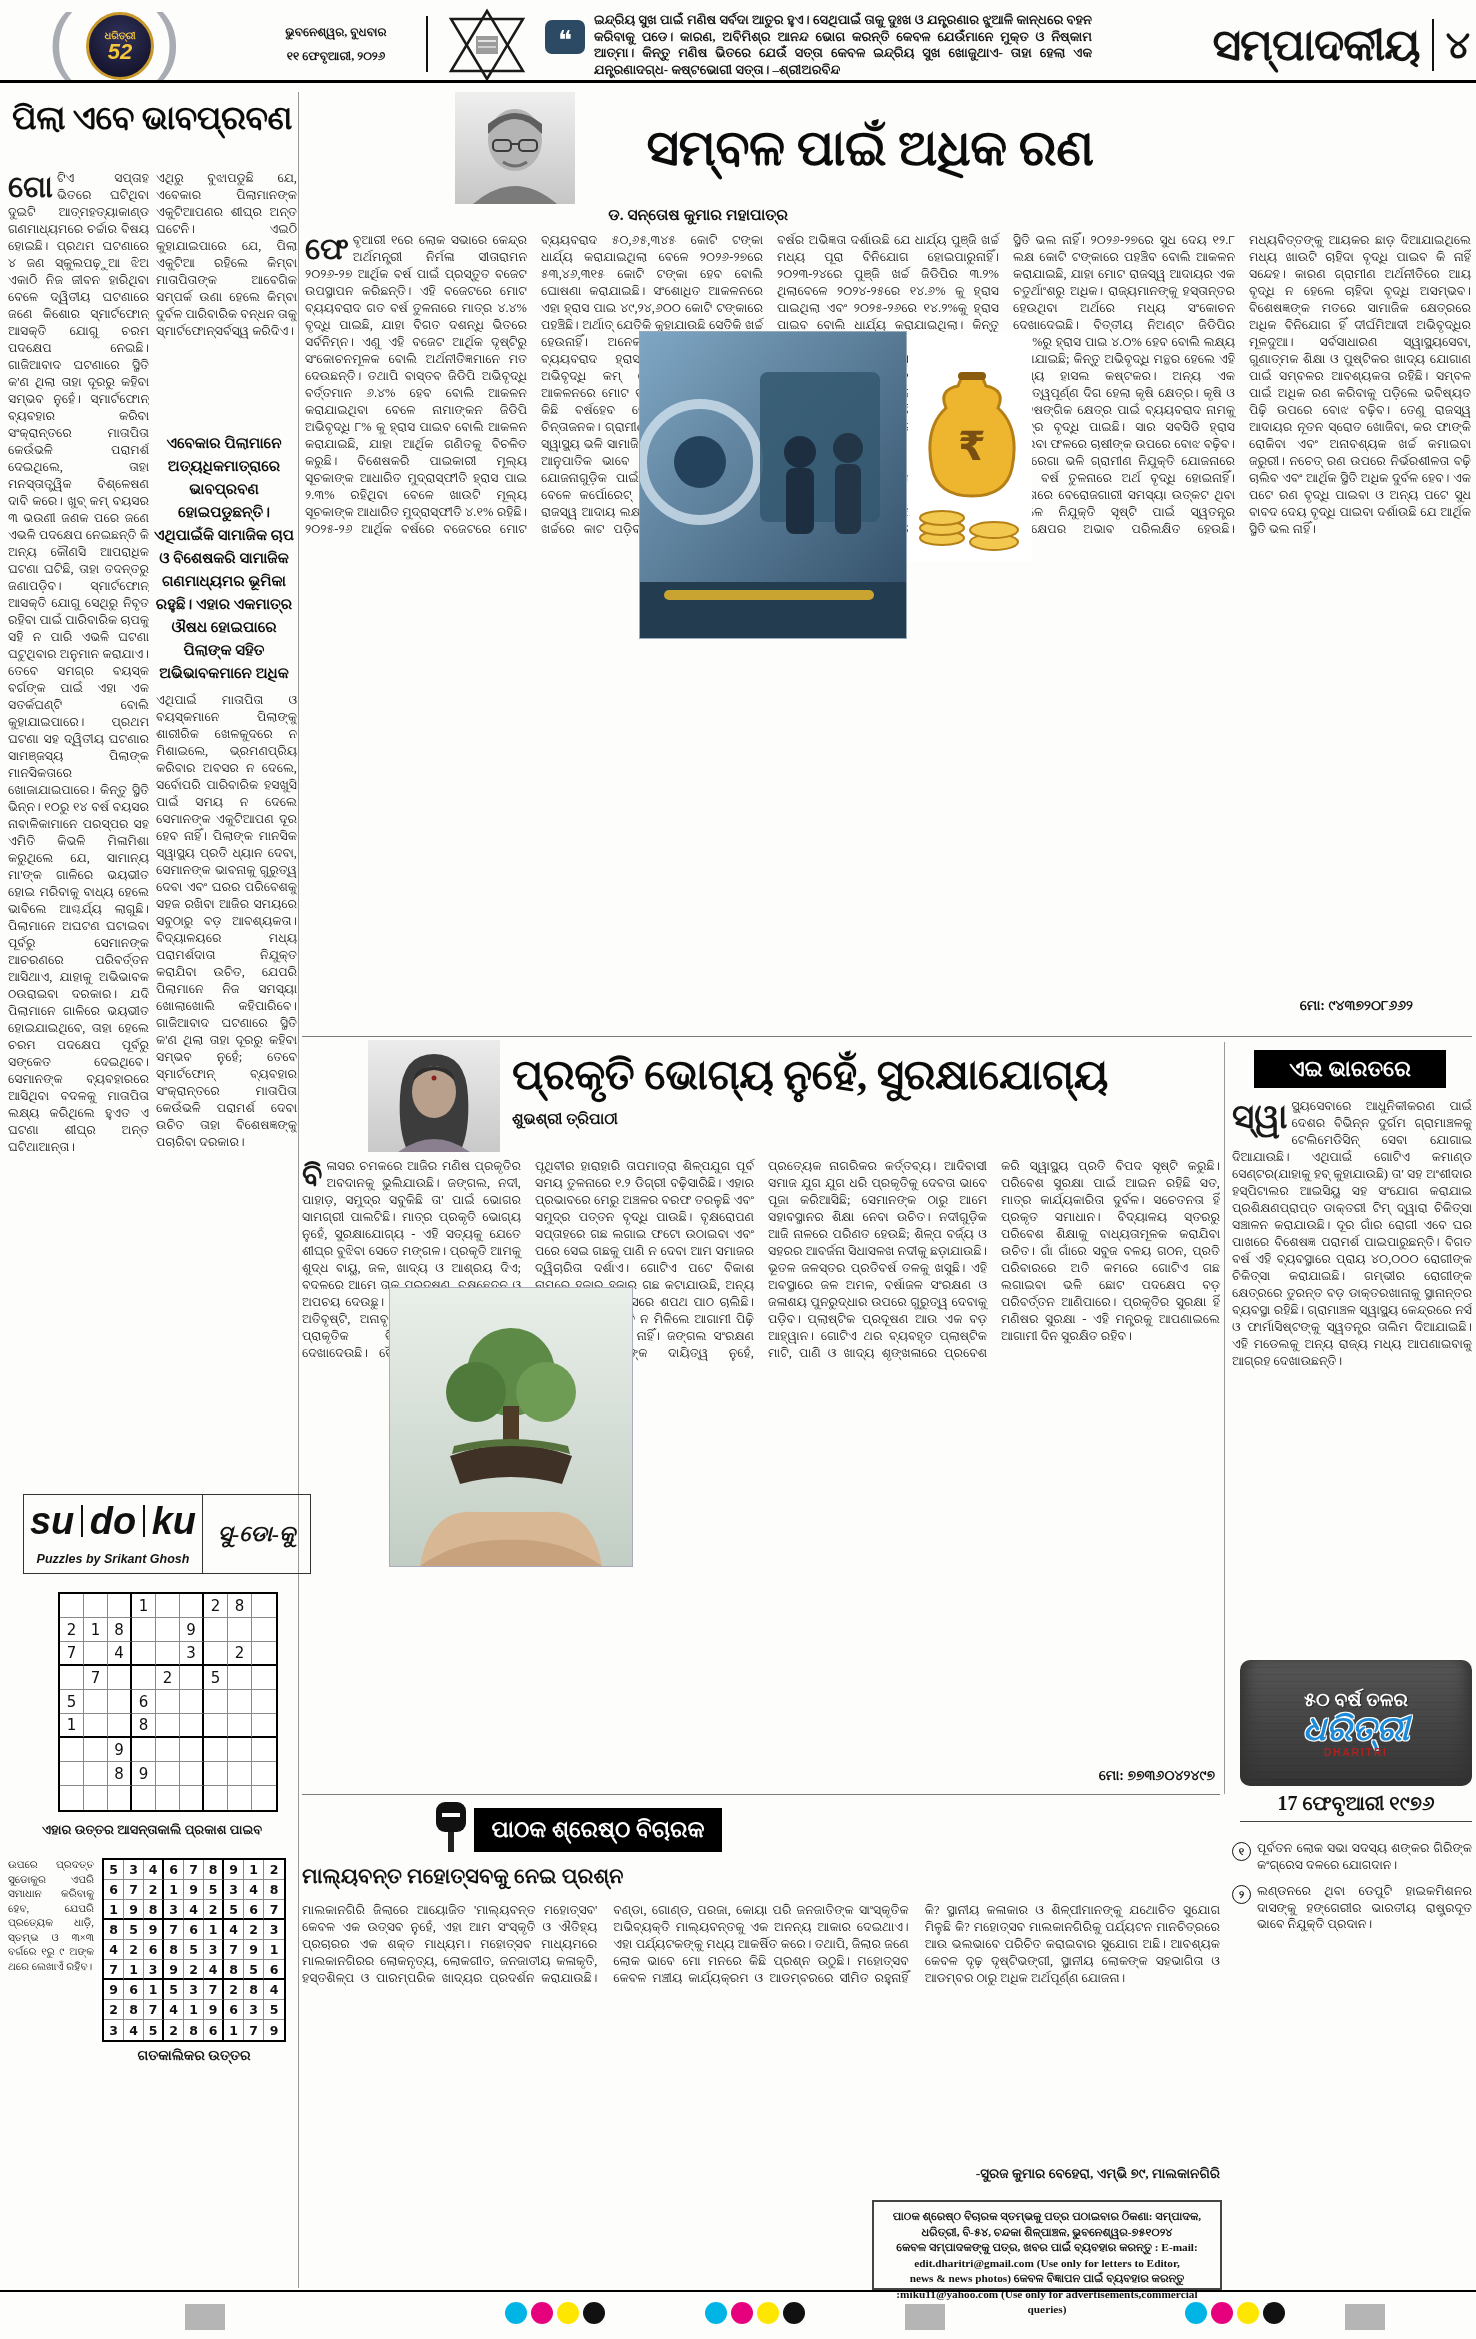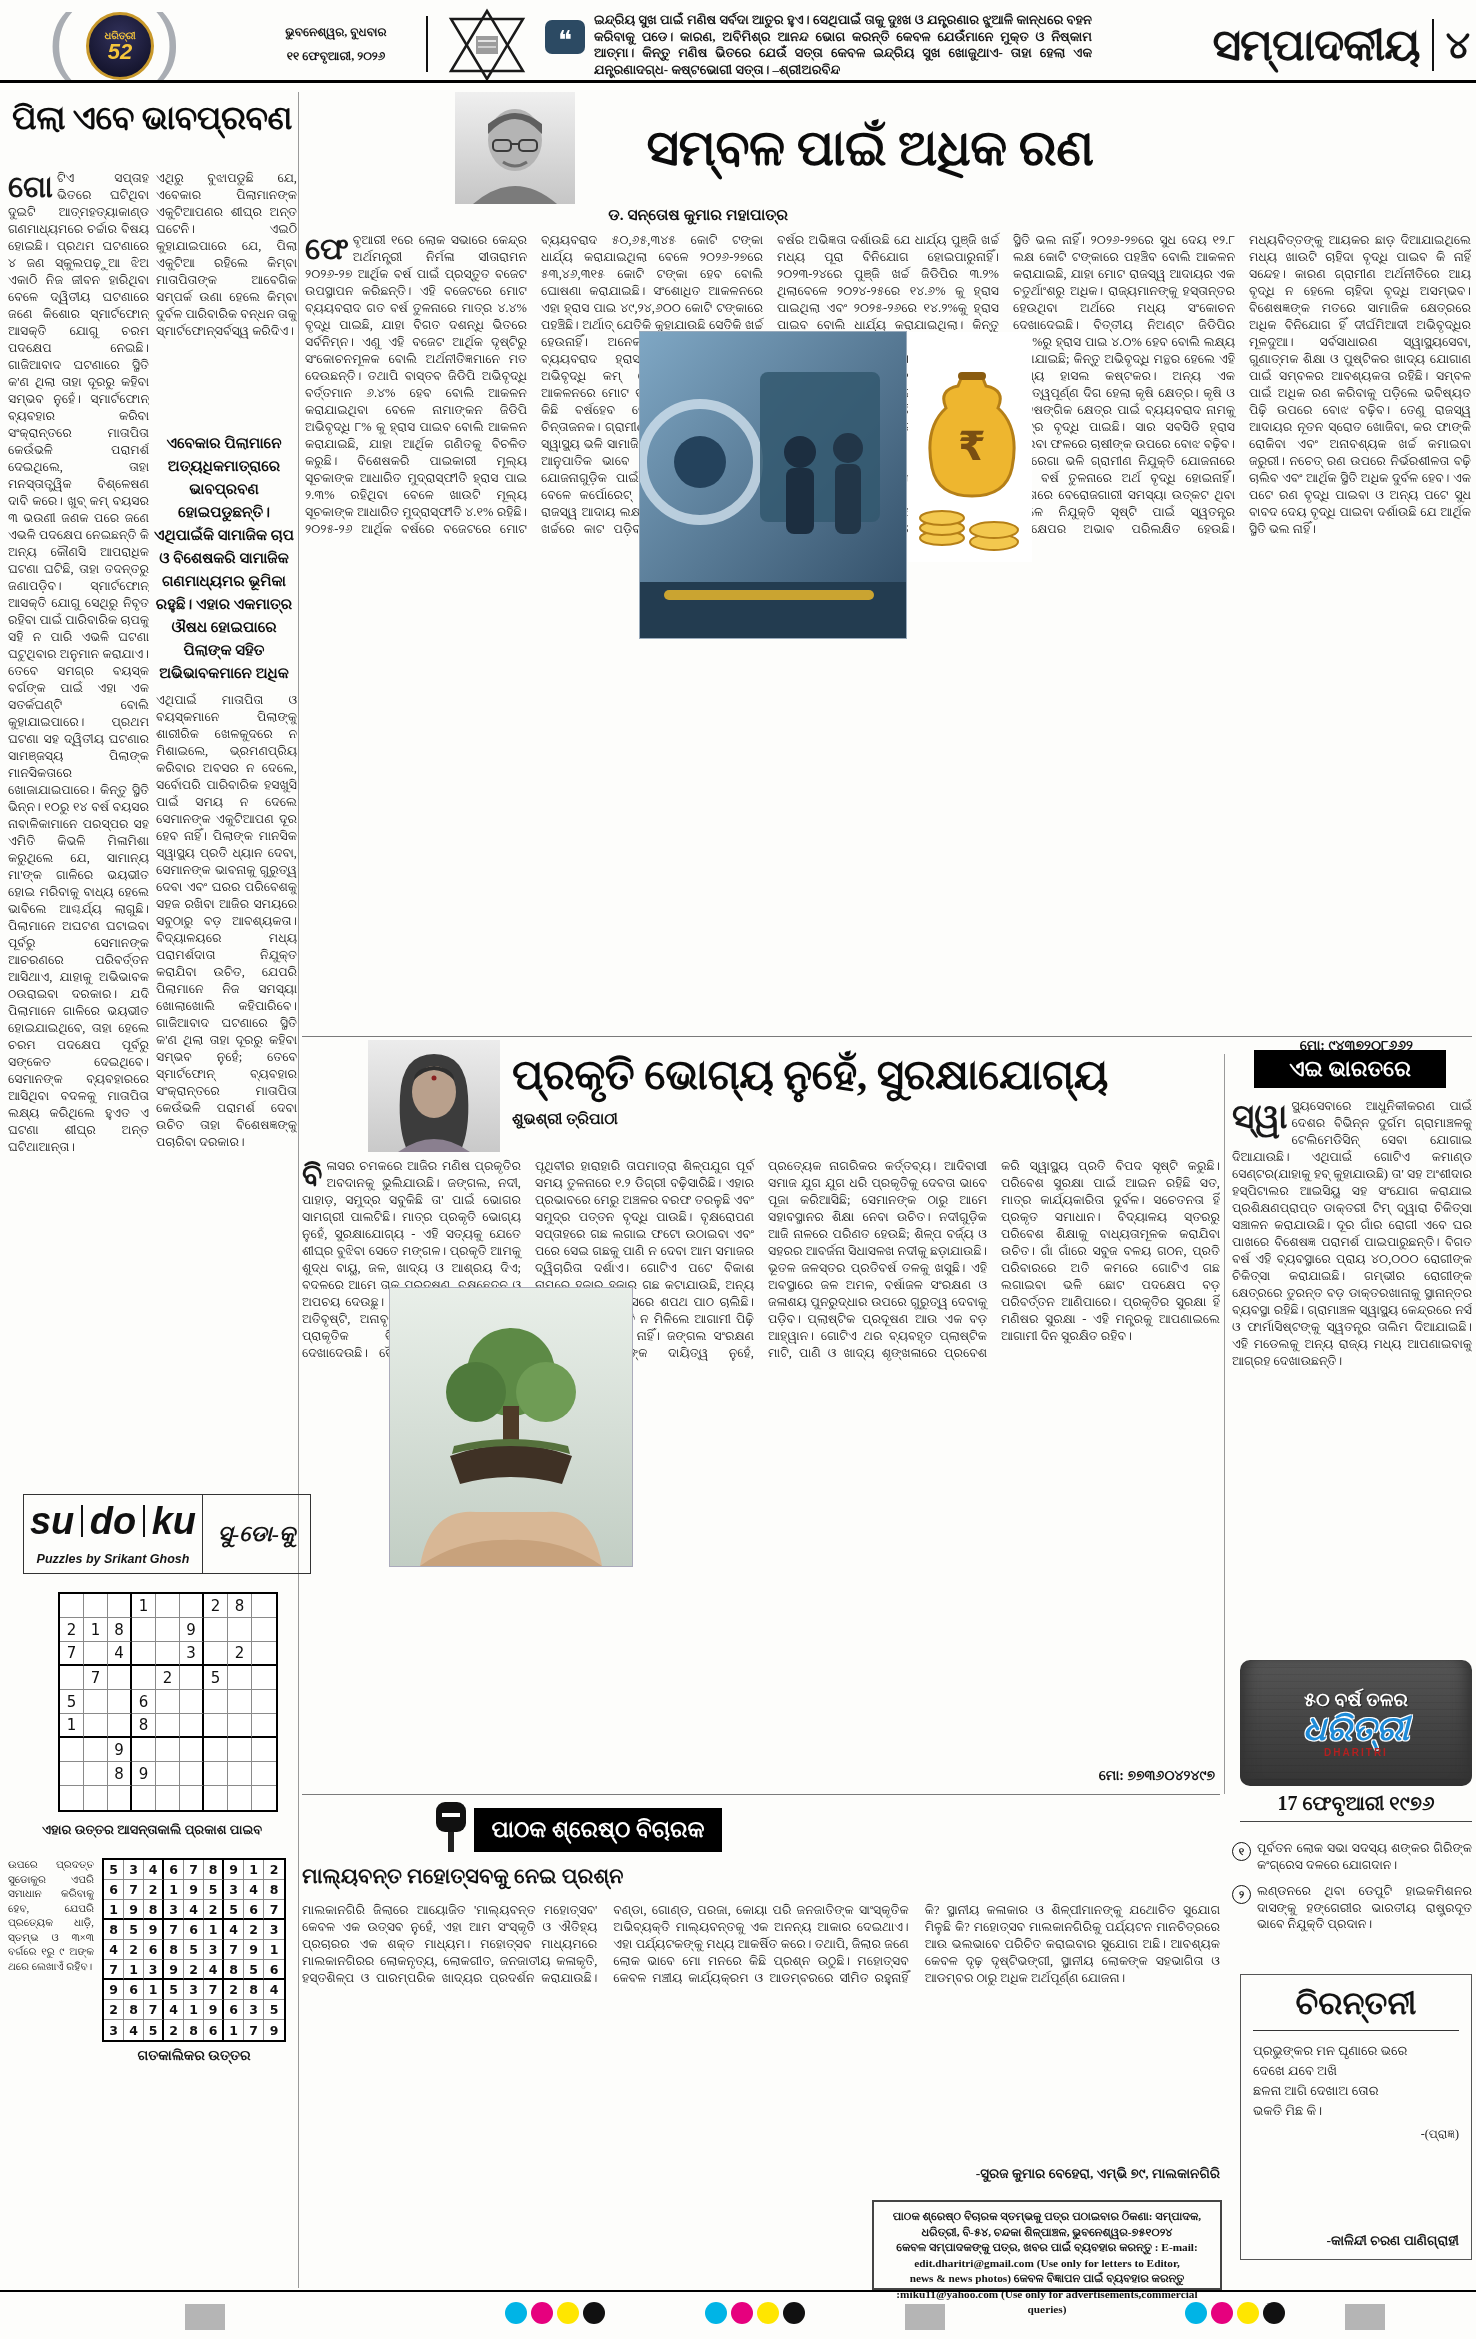--- a/index.html
+++ b/index.html
@@ -202,21 +202,21 @@
     <rect x="50" y="40" width="28" height="8" rx="4" fill="#8a5c10"></rect>
     <text x="64" y="128" text-anchor="middle" font-size="40" font-weight="bold" fill="#7a4f12" font-family="DejaVu Sans, sans-serif">₹</text>
     <g stroke="#b57f17" stroke-width="2" fill="#f3c84e">
       <ellipse cx="34" cy="206" rx="22" ry="7"></ellipse>
         <ellipse cx="34" cy="196" rx="22" ry="7"></ellipse>
         <ellipse cx="34" cy="186" rx="22" ry="7"></ellipse>
       <ellipse cx="86" cy="210" rx="24" ry="8"></ellipse>
         <ellipse cx="86" cy="198" rx="24" ry="8"></ellipse>
     </g>
   </svg>
-  <div class="abs phone" style="left:1191px;top:998px;width:222px;margin-top:40px;">ମୋ: ୯୪୩୭୨୦୮୬୬୨</div>
+  <div class="abs phone" style="left:1191px;top:998px;width:222px;">ମୋ: ୯୪୩୭୨୦୮୬୬୨</div>
 
   <div id="ei-title-box" class="abs">ଏଇ ଭାରତରେ</div>
   <div id="ei-body" class="abs body-text">
     <span class="dropcap" style="font-size:34px;line-height:34px;">ସ୍ୱା</span><span>ସ୍ଥ୍ୟସେବାରେ ଆଧୁନିକୀକରଣ ପାଇଁ ଦେଶର ବିଭିନ୍ନ ଦୁର୍ଗମ ଗ୍ରାମାଞ୍ଚଳକୁ ଟେଲିମେଡିସିନ୍ ସେବା ଯୋଗାଇ ଦିଆଯାଉଛି। ଏଥିପାଇଁ ଗୋଟିଏ କମାଣ୍ଡ ସେଣ୍ଟର(ଯାହାକୁ ହବ୍ କୁହାଯାଉଛି) ତା' ସହ ଅଂଶୀଦାର ହସ୍ପିଟାଲର ଆଇସିୟୁ ସହ ସଂଯୋଗ କରାଯାଇ ପ୍ରଶିକ୍ଷଣପ୍ରାପ୍ତ ଡାକ୍ତରୀ ଟିମ୍ ଦ୍ୱାରା ଚିକିତ୍ସା ସଞ୍ଚାଳନ କରାଯାଉଛି। ଦୂର ଗାଁର ରୋଗୀ ଏବେ ଘର ପାଖରେ ବିଶେଷଜ୍ଞ ପରାମର୍ଶ ପାଇପାରୁଛନ୍ତି। ବିଗତ ବର୍ଷ ଏହି ବ୍ୟବସ୍ଥାରେ ପ୍ରାୟ ୪୦,୦୦୦ ରୋଗୀଙ୍କ ଚିକିତ୍ସା କରାଯାଇଛି। ଗମ୍ଭୀର ରୋଗୀଙ୍କ କ୍ଷେତ୍ରରେ ତୁରନ୍ତ ବଡ଼ ଡାକ୍ତରଖାନାକୁ ସ୍ଥାନାନ୍ତର ବ୍ୟବସ୍ଥା ରହିଛି। ଗ୍ରାମାଞ୍ଚଳ ସ୍ୱାସ୍ଥ୍ୟ କେନ୍ଦ୍ରରେ ନର୍ସ ଓ ଫାର୍ମାସିଷ୍ଟଙ୍କୁ ସ୍ୱତନ୍ତ୍ର ତାଲିମ ଦିଆଯାଇଛି। ଏହି ମଡେଲକୁ ଅନ୍ୟ ରାଜ୍ୟ ମଧ୍ୟ ଆପଣାଇବାକୁ ଆଗ୍ରହ ଦେଖାଉଛନ୍ତି।</span>
   </div>
 
   <div id="fy-banner" class="abs">
     <span id="fy-label">୫୦ ବର୍ଷ ତଳର</span>
     <span id="fy-logo">ଧରିତ୍ରୀ</span>
     <span id="fy-logo-sub">DHARITRI</span>
@@ -226,29 +226,20 @@
     <div class="fy-item">
       <span class="fy-marker">୧</span>
       <span class="fy-text">ପୂର୍ବତନ ଲୋକ ସଭା ସଦସ୍ୟ ଶଙ୍କର ଗିରିଙ୍କ କଂଗ୍ରେସ ଦଳରେ ଯୋଗଦାନ।</span>
     </div>
     <div class="fy-item">
       <span class="fy-marker">୨</span>
       <span class="fy-text">ଲଣ୍ଡନରେ ଥିବା ଡେପୁଟି ହାଇକମିଶନର ଦାସଙ୍କୁ ହଙ୍ଗେରୀର ଭାରତୀୟ ରାଷ୍ଟ୍ରଦୂତ ଭାବେ ନିଯୁକ୍ତି ପ୍ରଦାନ।</span>
     </div>
   </div>
 
-  <div id="chirantani" class="abs">
-    <div id="ch-title">ଚିରନ୍ତନୀ</div>
-    <div id="ch-poem" class="pre">ପ୍ରଭୁଙ୍କର ମନ ଘୃଣାରେ ଭରେ
-ଦେଖେ ଯବେ ଅଖି
-ଛଳନା ଆଗି ଦେଖାଅ ତୋର
-ଭକତି ମିଛ କି।</div>
-    <div id="ch-note">-(ପ୍ରାଜ୍ଞ)</div>
-    <div id="ch-attr">-କାଳିନ୍ଦୀ ଚରଣ ପାଣିଗ୍ରାହୀ</div>
-  </div>
 
   <svg class="abs" style="left:368px;top:1040px;" width="132" height="112" viewBox="0 0 132 112">
     <rect width="132" height="112" fill="url(#g3)"></rect>
     <defs>
         <linearGradient id="g3" x1="0" y1="0" x2="0" y2="1">
           <stop offset="0" stop-color="#ececec"></stop>
           <stop offset="1" stop-color="#c9c9c9"></stop>
         </linearGradient>
       </defs>
     <path d="M66,14 Q34,14 32,56 Q30,92 40,112 L92,112 Q102,92 100,56 Q98,14 66,14 Z" fill="#3c3c3c"></path>

